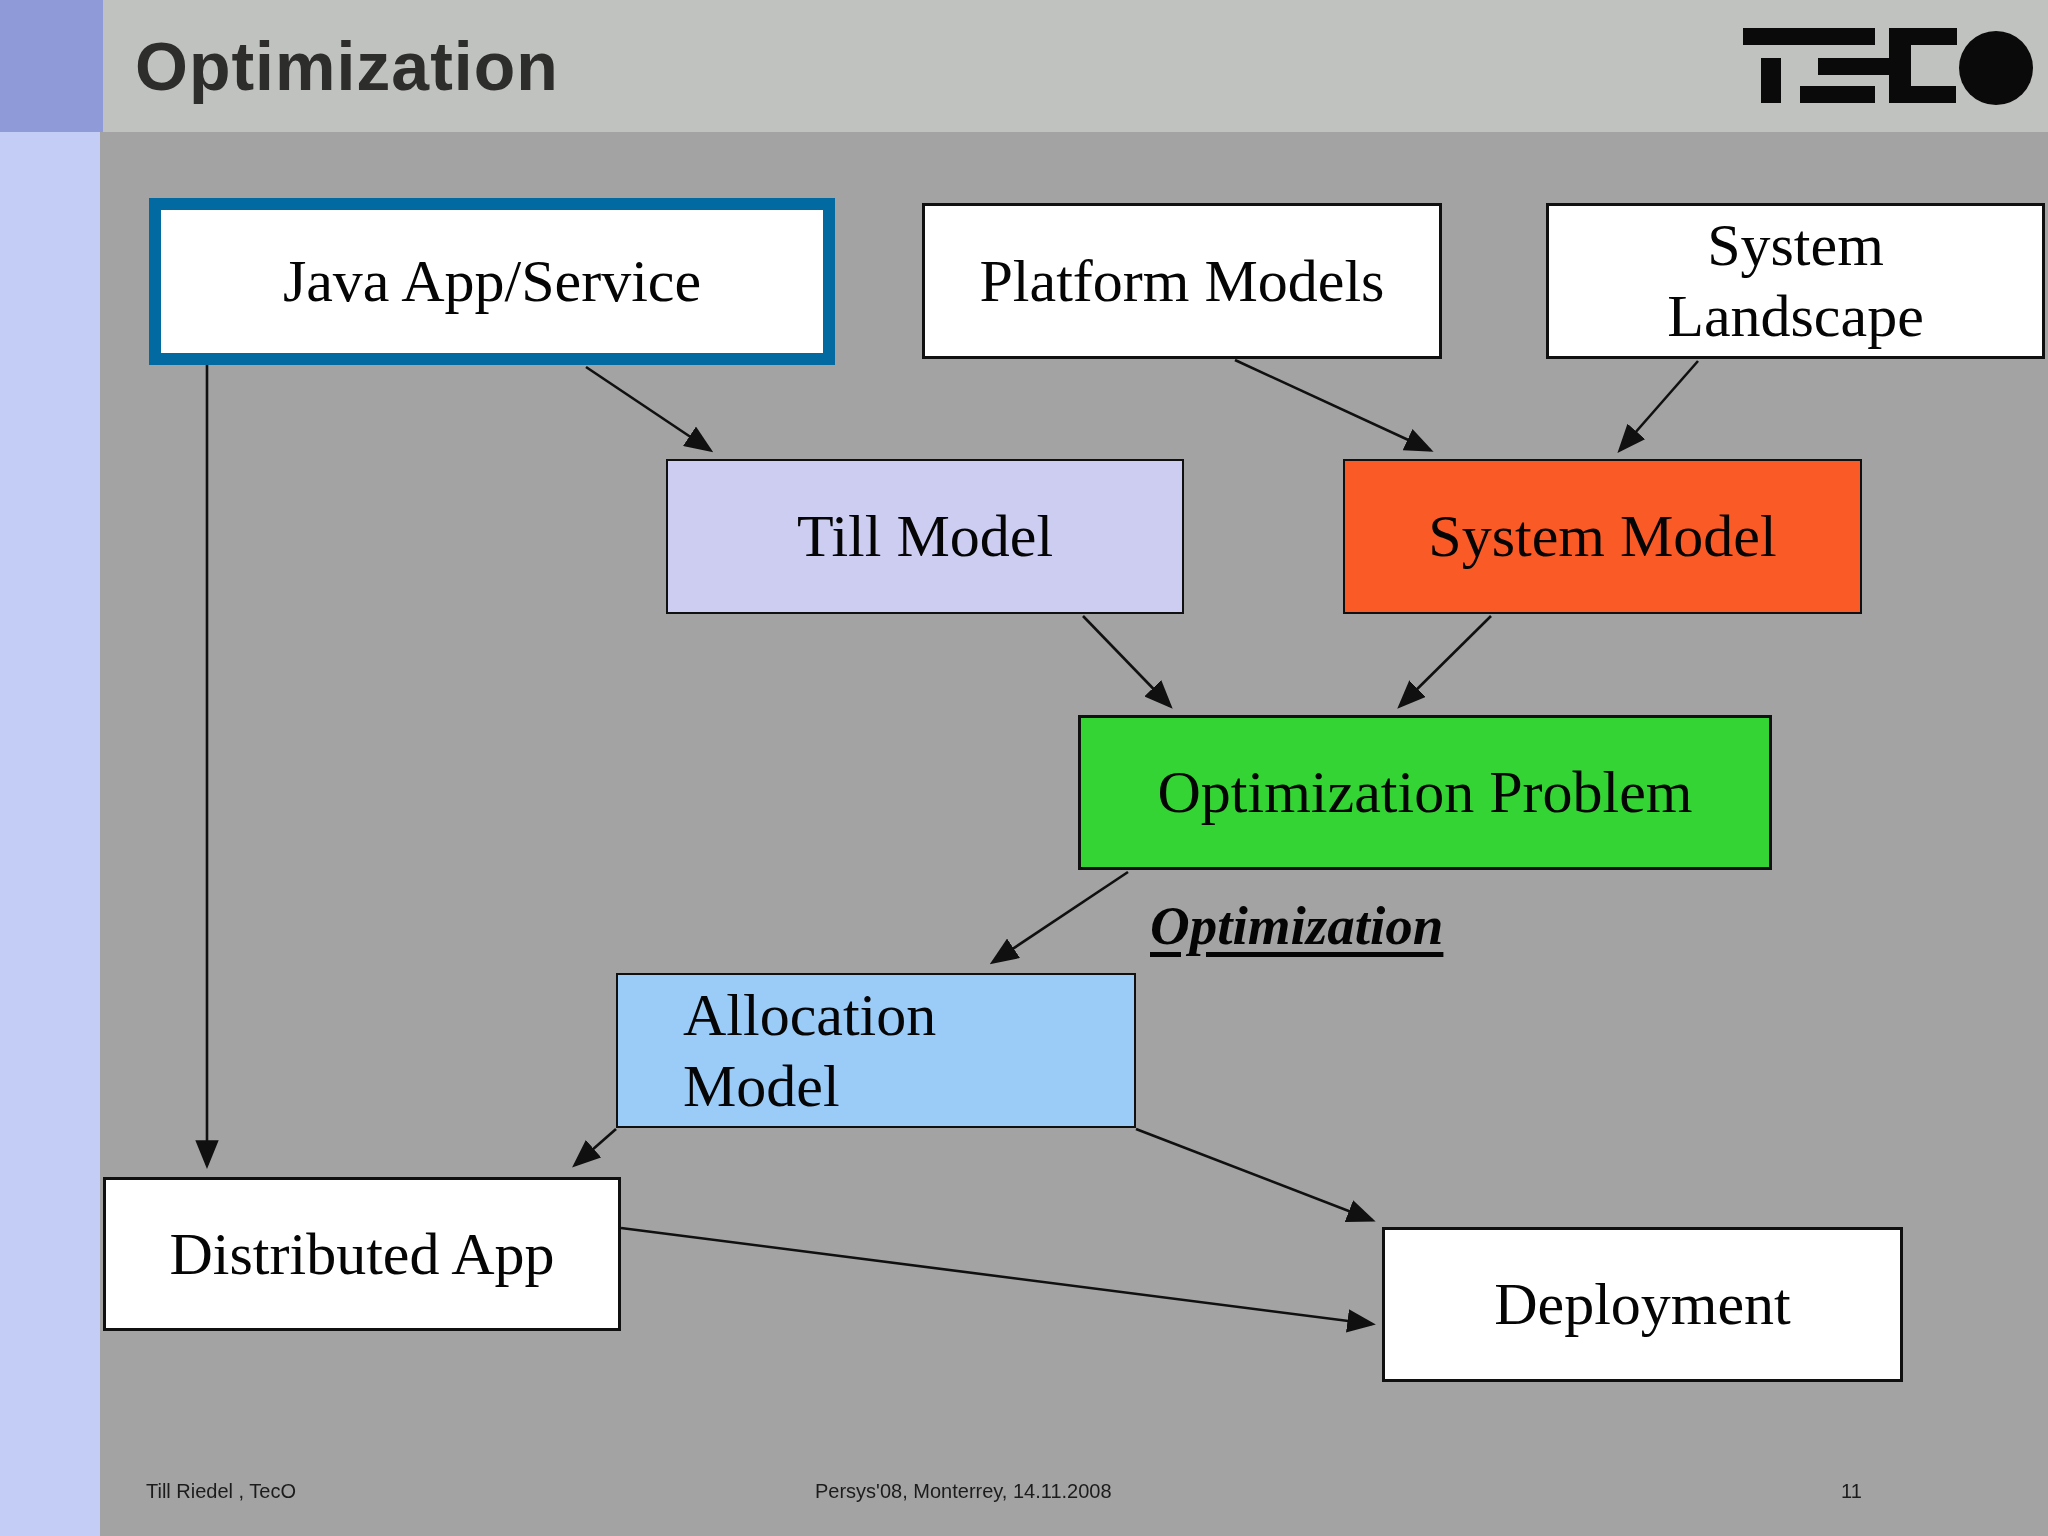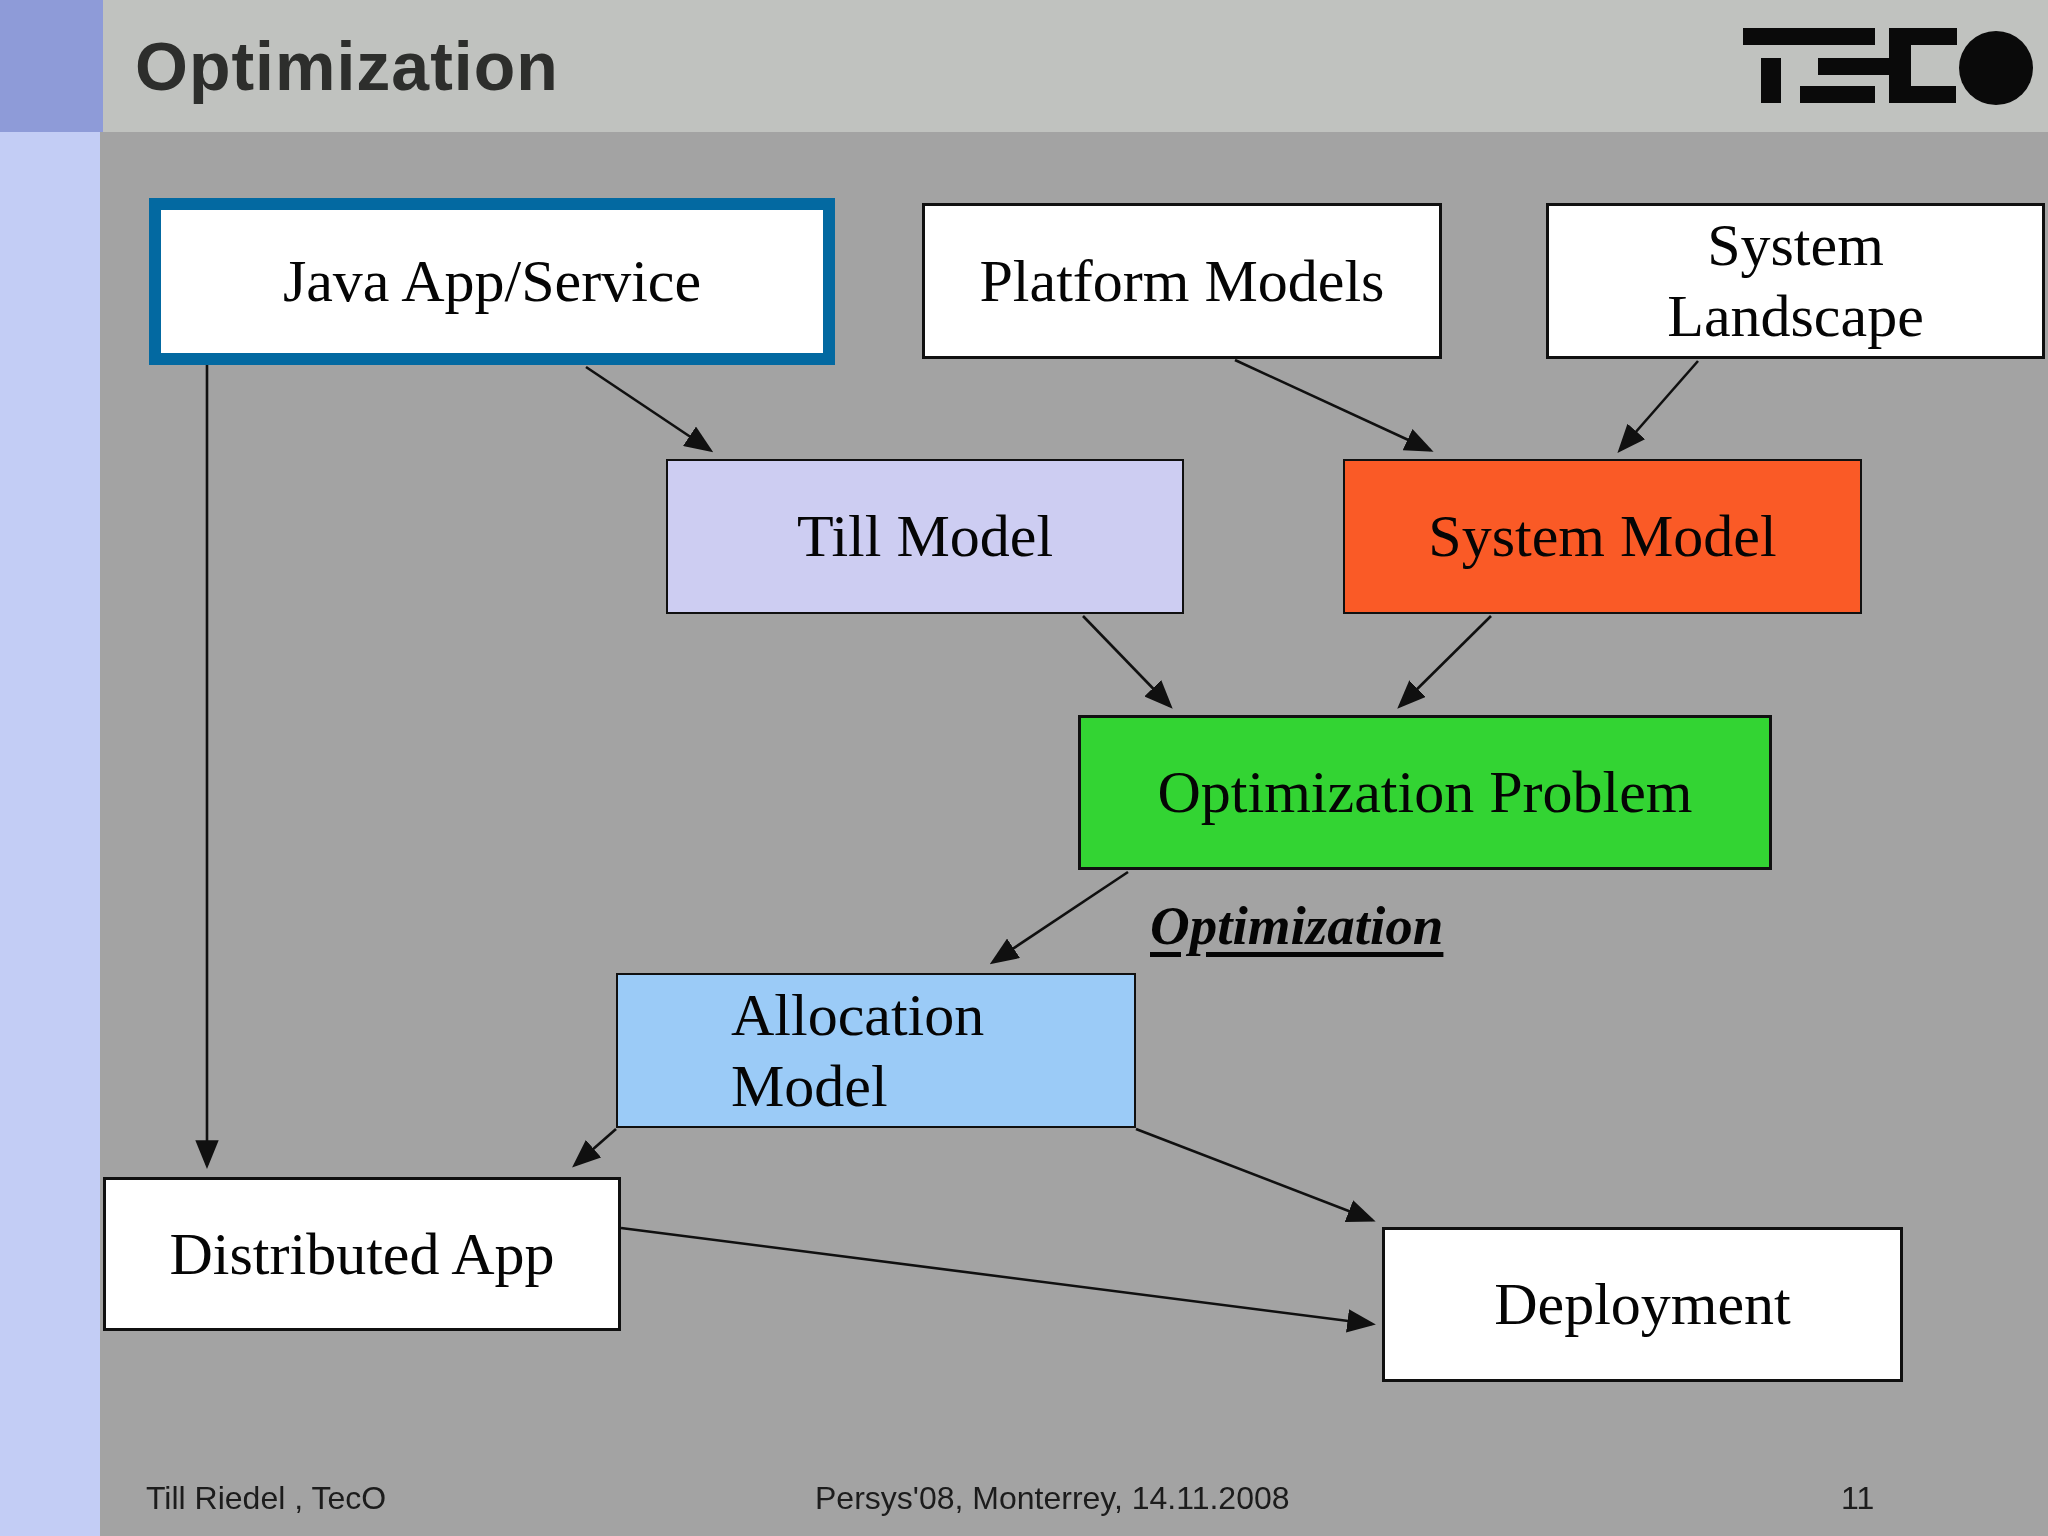--- a/index.html
+++ b/index.html
@@ -25,34 +25,34 @@
   }
   .node.thick{border:12px solid #0369a1;}
   .node .two-line{display:block;}
   #java-app{left:149px;top:198px;width:686px;height:167px;}
   #platform-models{left:922px;top:203px;width:520px;height:156px;}
   #system-landscape{left:1546px;top:203px;width:499px;height:156px;}
   #trace-model{left:666px;top:459px;width:518px;height:155px;border-width:2px;}
   #system-model{left:1343px;top:459px;width:519px;height:155px;border-width:2px;}
   #optimization-problem{left:1078px;top:715px;width:694px;height:155px;text-align:center;}
   #allocation-model{left:616px;top:973px;width:520px;height:155px;border-width:2px;
-    justify-content:flex-start;text-align:left;padding-left:113px;}
+    justify-content:flex-start;text-align:left;padding-left:65px;}
   #distributed-app{left:103px;top:1177px;width:518px;height:154px;}
   #deployment{left:1382px;top:1227px;width:521px;height:155px;}
   .edge-label{
     position:absolute;left:1150px;top:894px;
     font-family:"Liberation Serif","DejaVu Serif",serif;
     font-size:55px;font-weight:bold;font-style:italic;color:#050505;
     text-decoration:underline;text-decoration-thickness:5px;text-underline-offset:8px;
   }
   
   .edges{position:absolute;left:0;top:0;width:2048px;height:1536px;pointer-events:none;}
   
   .footer{position:absolute;left:0;top:1480px;width:2048px;height:40px;
-    font-size:32px;color:#1c1c1c;}
+    font-size:20px;color:#1c1c1c;}
   .footer .author{position:absolute;left:146px;top:0;}
   .footer .venue{position:absolute;left:815px;top:0;}
   .footer .page{position:absolute;left:1841px;top:0;}
 </style>
 </head>
 <body>
 
 <div class="slide">
 
   <div class="header-bar" style="background-color: rgb(192, 194, 191);"></div>

